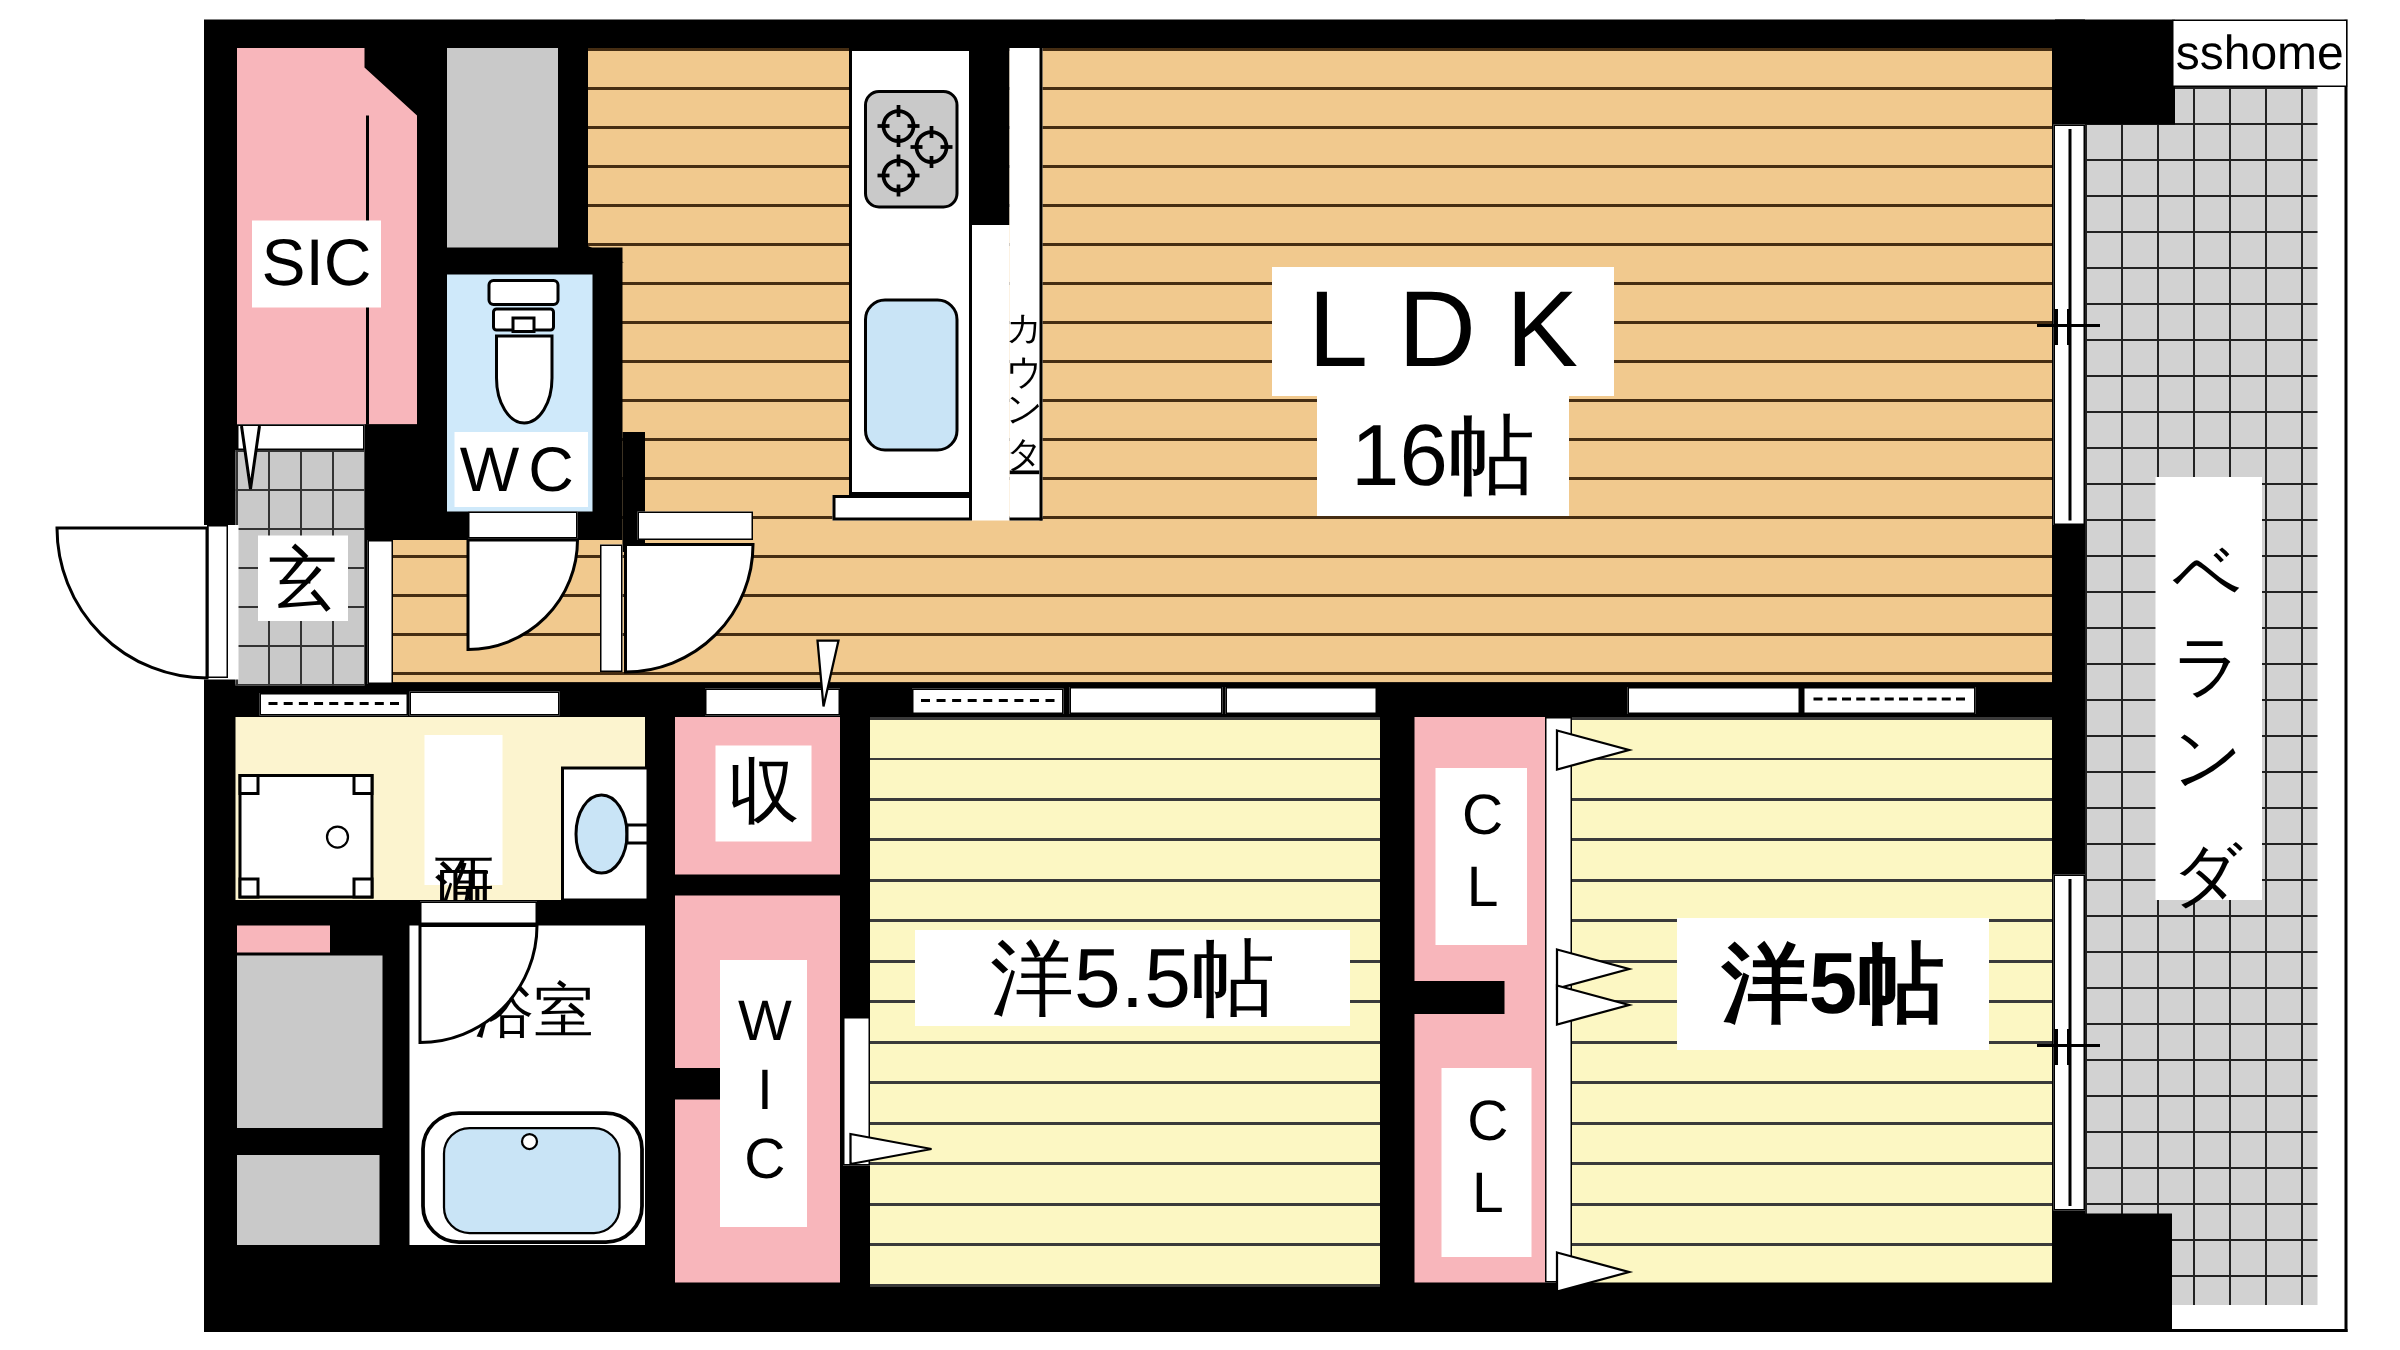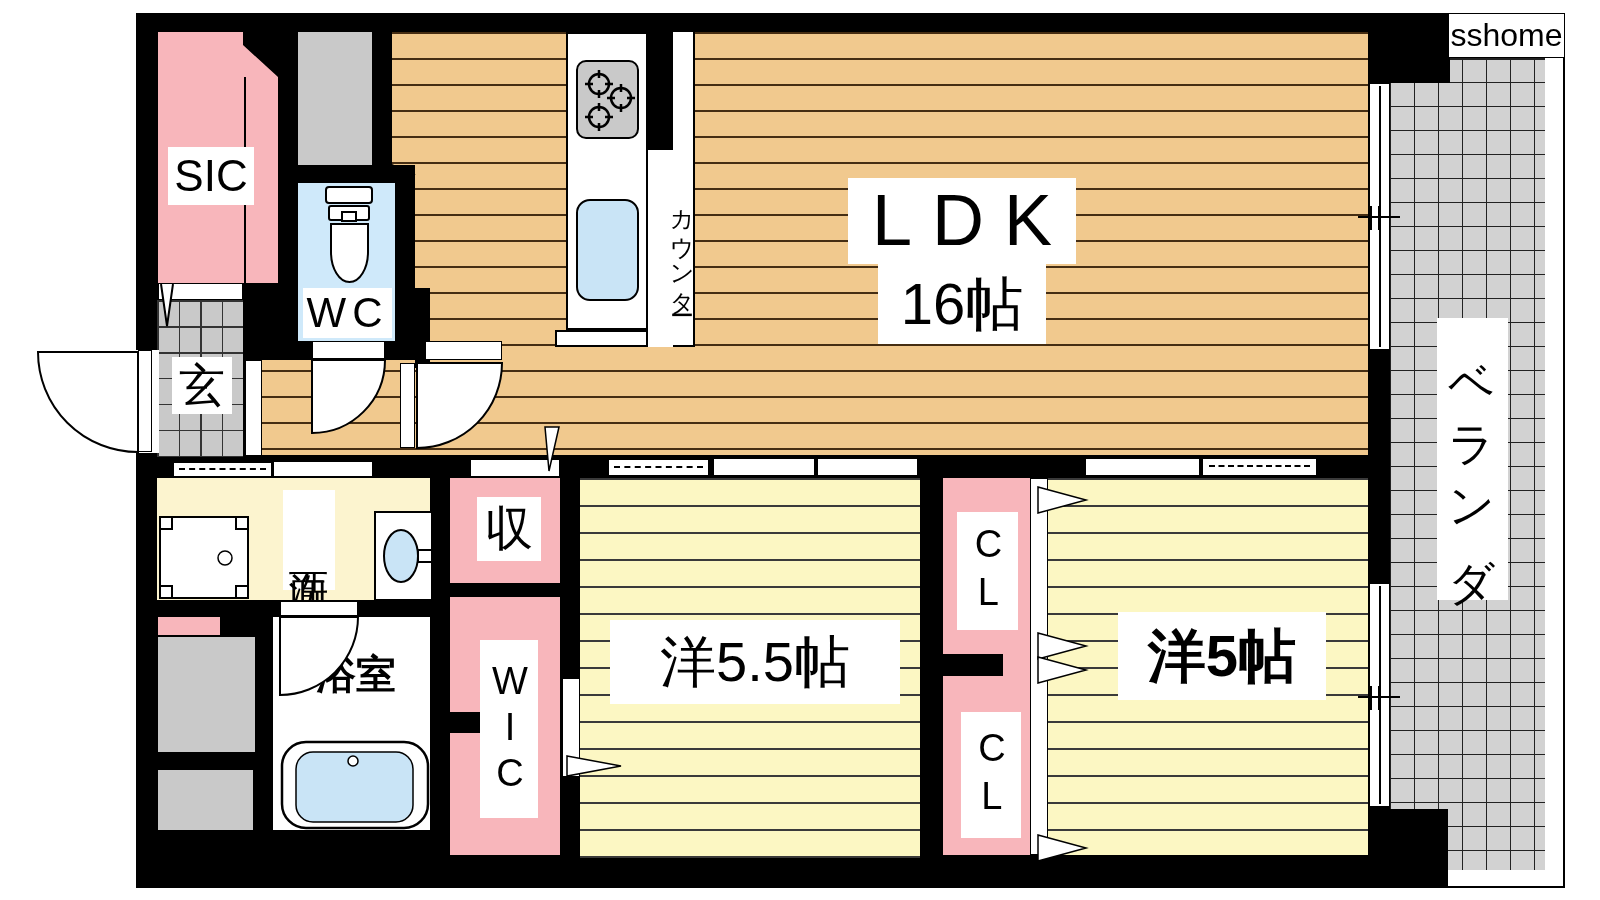--- a/index.html
+++ b/index.html
@@ -88,36 +88,36 @@
   </div>
 
   <div class="abs" style="left:157px;top:478px;width:273px;height:122px;background:#fcf4cf;"></div>
   <div class="lbl" style="left:283px;top:490px;width:52px;height:100px;">
     <span class="vtext" style="font-size:40px;">洗面</span>
   </div>
   <div class="abs pink" style="left:158px;top:617px;width:62px;height:18px;"></div>
   <div class="abs gray" style="left:158px;top:637px;width:97px;height:115px;"></div>
   <div class="abs gray" style="left:158px;top:770px;width:95px;height:60px;"></div>
   <div class="abs white" style="left:273px;top:617px;width:157px;height:213px;"></div>
-  <div class="lbl" style="left:310px;top:648px;width:92px;height:52px;font-weight:bold;">
+  <div class="lbl" style="left:310px;top:648px;width:92px;height:52px;">
     <span style="font-size:40px;">浴室</span>
   </div>
 
   <div class="abs pink" style="left:450px;top:478px;width:110px;height:105px;"></div>
   <div class="lbl" style="left:477px;top:497px;width:64px;height:64px;">
     <span style="font-size:48px;">収</span>
   </div>
   <div class="abs pink" style="left:450px;top:597px;width:110px;height:258px;"></div>
   <div class="lbl" style="left:480px;top:640px;width:58px;height:178px;">
     <span class="vtext" style="font-size:38px;letter-spacing:4px;">WIC</span>
   </div>
   <div class="abs black" style="left:440px;top:712px;width:40px;height:21px;"></div>
 
   <div class="abs tatami" style="left:580px;top:478px;width:340px;height:380px;"></div>
-  <div class="lbl" style="left:610px;top:620px;width:290px;height:84px;">
+  <div class="lbl" style="left:610px;top:620px;width:290px;height:64px;">
     <span style="font-size:56px;">洋5.5帖</span>
   </div>
   <div class="bar" style="left:562px;top:678px;width:18px;height:99px;"></div>
 
   <div class="abs pink" style="left:943px;top:478px;width:87px;height:377px;"></div>
   <div class="abs black" style="left:941px;top:654px;width:62px;height:22px;"></div>
   <div class="lbl" style="left:957px;top:512px;width:61px;height:118px;">
     <span class="vtext" style="font-size:38px;letter-spacing:6px;">CL</span>
   </div>
   <div class="lbl" style="left:961px;top:712px;width:60px;height:126px;">

